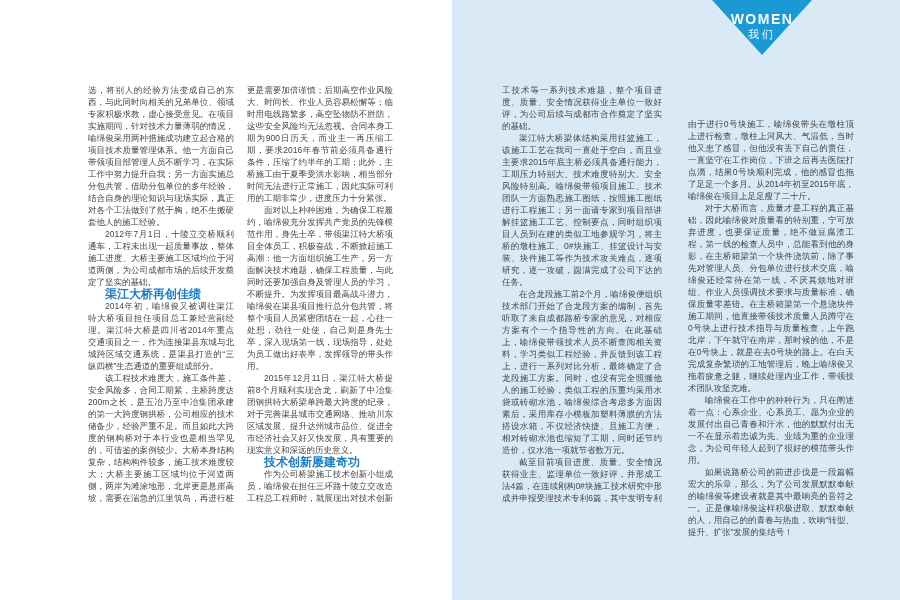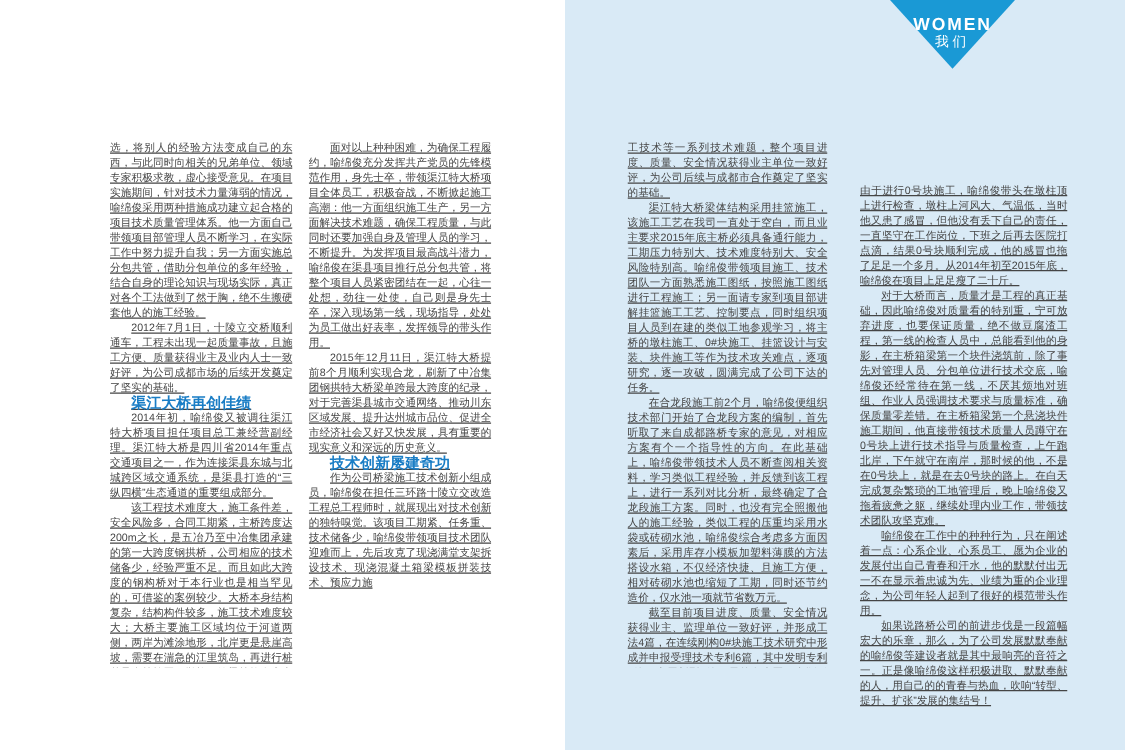--- a/index.html
+++ b/index.html
@@ -18,23 +18,23 @@
     border-right:50px solid transparent;
     border-top:55px solid #1a99d5;
   }
   .corner-labels{
     position:absolute;left:712px;top:11px;width:100px;
     text-align:center;color:#ffffff;line-height:1.15;
   }
   .corner-en{font-size:14px;letter-spacing:1.5px;font-weight:bold;}
   .corner-zh{font-size:11px;letter-spacing:3px;margin-top:1px;}
   .col{
-    position:absolute;top:112px;height:422px;overflow:hidden;
+    position:absolute;top:84px;height:422px;overflow:hidden;
     font-size:8.5px;line-height:12px;color:#454545;
-    text-align:justify;text-align-last:left;text-decoration:underline;
+    text-align:justify;text-align-last:left;
   }
   #l-col1{left:88px;width:146px;}
   #l-col2{left:247px;width:146px;}
   #r-col1{left:502px;width:160px;}
   #r-col2{left:688px;width:166px;margin-top:34px;}
   .para{margin:0;text-indent:17px;}
   .para.cont{text-indent:0;}
   .heading{
     margin:0;text-indent:17px;color:#1a7dc5;font-weight:bold;
     font-size:12px;line-height:12px;
@@ -48,27 +48,28 @@
   <div class="right-panel"></div>
 
   <div class="corner-triangle"></div>
   <div class="corner-labels">
     <div class="corner-en">WOMEN</div>
     <div class="corner-zh">我们</div>
   </div>
 
   <div id="l-col1" class="col">
     <p class="para cont">选，将别人的经验方法变成自己的东西，与此同时向相关的兄弟单位、领域专家积极求教，虚心接受意见。在项目实施期间，针对技术力量薄弱的情况，喻绵俊采用两种措施成功建立起合格的项目技术质量管理体系。他一方面自己带领项目部管理人员不断学习，在实际工作中努力提升自我；另一方面实施总分包共管，借助分包单位的多年经验，结合自身的理论知识与现场实际，真正对各个工法做到了然于胸，绝不生搬硬套他人的施工经验。</p>
-    <p class="para">2012年7月1日，十陵立交桥顺利通车，工程未出现一起质量事故，且施工方便、质量获得业主及业内人士一致好评，为公司成都市场的后续开发奠定了坚实的基础。</p>
+    <p class="para">2012年7月1日，十陵立交桥顺利通车，工程未出现一起质量事故，整体施工进度、大桥主要施工区域均位于河道两侧，为公司成都市场的后续开发奠定了坚实的基础。</p>
     <p class="heading">渠江大桥再创佳绩</p>
     <p class="para">2014年初，喻绵俊又被调往渠江特大桥项目担任项目总工兼经营副经理。渠江特大桥是四川省2014年重点交通项目之一，作为连接渠县东城与北城跨区域交通系统，是渠县打造的“三纵四横”生态通道的重要组成部分。</p>
     <p class="para">该工程技术难度大，施工条件差，安全风险多，合同工期紧，主桥跨度达200m之长，是五冶乃至中冶集团承建的第一大跨度钢拱桥，公司相应的技术储备少，经验严重不足。而且如此大跨度的钢构桥对于本行业也是相当罕见的，可借鉴的案例较少。大桥本身结构复杂，结构构件较多，施工技术难度较大；大桥主要施工区域均位于河道两侧，两岸为滩涂地形，北岸更是悬崖高坡，需要在湍急的江里筑岛，再进行桩基承台等施工，墩柱、箱梁等均在高空作业，而且夏季江水涨流急，筑岛岛面均被淹没，整个工程施工条件均不理想；主桥施工主要位于河流中，渠江湍急，危险较多；水下作业</p>
   </div>
 
   <div id="l-col2" class="col">
+    <p class="para cont">更是需要加倍谨慎；后期高空作业风险大、时间长、作业人员容易松懈等；临时用电线路繁多，高空坠物防不胜防，这些安全风险均无法忽视。合同本身工期为900日历天，而业主一再压缩工期，要求2016年春节前必须具备通行条件，压缩了约半年的工期；此外，主桥施工由于夏季受洪水影响，相当部分时间无法进行正常施工，因此实际可利用的工期非常少，进度压力十分紧张。</p>
     <p class="para">面对以上种种困难，为确保工程履约，喻绵俊充分发挥共产党员的先锋模范作用，身先士卒，带领渠江特大桥项目全体员工，积极奋战，不断掀起施工高潮：他一方面组织施工生产，另一方面解决技术难题，确保工程质量，与此同时还要加强自身及管理人员的学习，不断提升。为发挥项目最高战斗潜力，喻绵俊在渠县项目推行总分包共管，将整个项目人员紧密团结在一起，心往一处想，劲往一处使，自己则是身先士卒，深入现场第一线，现场指导，处处为员工做出好表率，发挥领导的带头作用。</p>
     <p class="para">2015年12月11日，渠江特大桥提前8个月顺利实现合龙，刷新了中冶集团钢拱特大桥梁单跨最大跨度的纪录，对于完善渠县城市交通网络、推动川东区域发展、提升达州城市品位、促进全市经济社会又好又快发展，具有重要的现实意义和深远的历史意义。</p>
     <p class="heading">技术创新屡建奇功</p>
     <p class="para">作为公司桥梁施工技术创新小组成员，喻绵俊在担任三环路十陵立交改造工程总工程师时，就展现出对技术创新的独特嗅觉。该项目工期紧、任务重、技术储备少，喻绵俊带领项目技术团队迎难而上，先后攻克了现浇满堂支架拆设技术、现浇混凝土箱梁模板拼装技术、预应力施</p>
   </div>
 
   <div id="r-col1" class="col">
     <p class="para cont">工技术等一系列技术难题，整个项目进度、质量、安全情况获得业主单位一致好评，为公司后续与成都市合作奠定了坚实的基础。</p>
     <p class="para">渠江特大桥梁体结构采用挂篮施工，该施工工艺在我司一直处于空白，而且业主要求2015年底主桥必须具备通行能力，工期压力特别大、技术难度特别大、安全风险特别高。喻绵俊带领项目施工、技术团队一方面熟悉施工图纸，按照施工图纸进行工程施工；另一面请专家到项目部讲解挂篮施工工艺、控制要点，同时组织项目人员到在建的类似工地参观学习，将主桥的墩柱施工、0#块施工、挂篮设计与安装、块件施工等作为技术攻关难点，逐项研究，逐一攻破，圆满完成了公司下达的任务。</p>
     <p class="para">在合龙段施工前2个月，喻绵俊便组织技术部门开始了合龙段方案的编制，首先听取了来自成都路桥专家的意见，对相应方案有个一个指导性的方向。在此基础上，喻绵俊带领技术人员不断查阅相关资料，学习类似工程经验，并反馈到该工程上，进行一系列对比分析，最终确定了合龙段施工方案。同时，也没有完全照搬他人的施工经验，类似工程的压重均采用水袋或砖砌水池，喻绵俊综合考虑多方面因素后，采用库存小模板加塑料薄膜的方法搭设水箱，不仅经济快捷、且施工方便，相对砖砌水池也缩短了工期，同时还节约造价，仅水池一项就节省数万元。</p>

